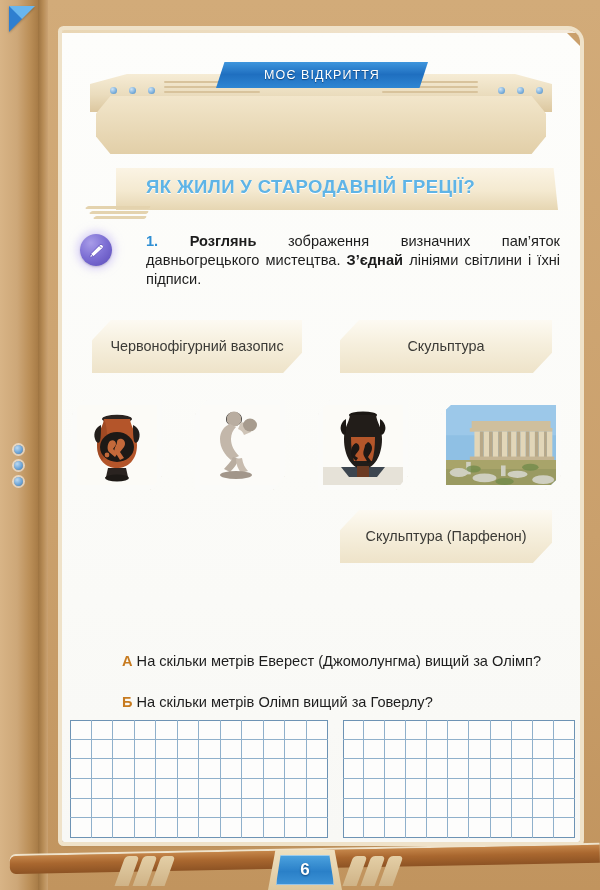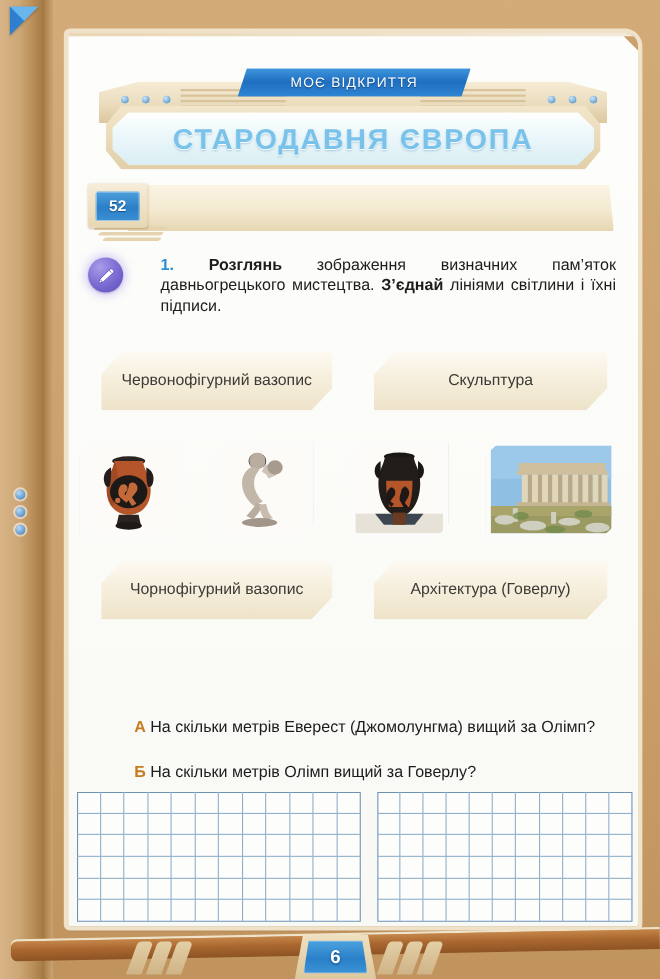--- a/index.html
+++ b/index.html
@@ -260,35 +260,30 @@
         </div>
       <div class="hdr-dots r">
           <i></i>
           <i></i>
           <i></i>
         </div>
       <div class="ribbon">
         <span>МОЄ ВІДКРИТТЯ</span>
       </div>
       <div class="titlebox-frame"></div>
-      <div class="titlebox">
-        <span>СТАРОДАВНЯ ЄВРОПА</span>
-      </div>
     </div>
 
     <div class="lesson">
       <div class="lesson-bar"></div>
       <div class="lesson-rays">
         <i style="left:2px;top:0;width:64px;"></i>
         <i style="left:6px;top:5px;width:58px;"></i>
         <i style="left:10px;top:10px;width:52px;"></i>
       </div>
-      <div class="lesson-num">
-        <i>52</i>
-      </div>
+      <div class="lesson-txt">ЯК ЖИЛИ У СТАРОДАВНІЙ ГРЕЦІЇ?</div>
     </div>
 
     <div class="task" style="top:202px;">
       <div class="pencil">
         <svg width="19" height="19" viewBox="0 0 24 24" aria-hidden="true">
           <path d="M3.5 20.5l1.2-4.2L16.1 4.9a2.2 2.2 0 013.1 0l.9.9a2.2 2.2 0 010 3.1L8.7 19.3l-4.2 1.2z" fill="#ffffff" stroke="#6655c2" stroke-width="1.1" stroke-linejoin="round"></path>
           <path d="M15.2 5.8l3 3" stroke="#6655c2" stroke-width="1.1"></path>
           <path d="M4.7 16.3l3 3" stroke="#6655c2" stroke-width="1.1"></path>
         </svg>
       </div>
@@ -401,25 +396,22 @@
           </g>
           <g fill="#6f8a4a" opacity=".75">
             <ellipse cx="30" cy="72" rx="8" ry="4"></ellipse>
             <ellipse cx="92" cy="70" rx="9" ry="4"></ellipse>
             <ellipse cx="64" cy="86" rx="10" ry="4"></ellipse>
           </g>
         </svg>
       </div>
     </div>
 
-    <div class="card" style="left:30px;top:480px;width:210px;height:53px;">
-      <span>Чорнофігурний вазопис</span>
-    </div>
     <div class="card" style="left:278px;top:480px;width:212px;height:53px;">
-      <span>Архітектура (Говерлу)</span>
+      <span>Скульптура (Парфенон)</span>
     </div>
 
 
     <div class="task" style="top:622px;">
       <div class="ptxt" style="margin-left:42px;">
         <span class="lit">А</span>
         <span>На скільки метрів Еверест (Джомолунгма) вищий за Олімп?</span>
       </div>
     </div>
 

